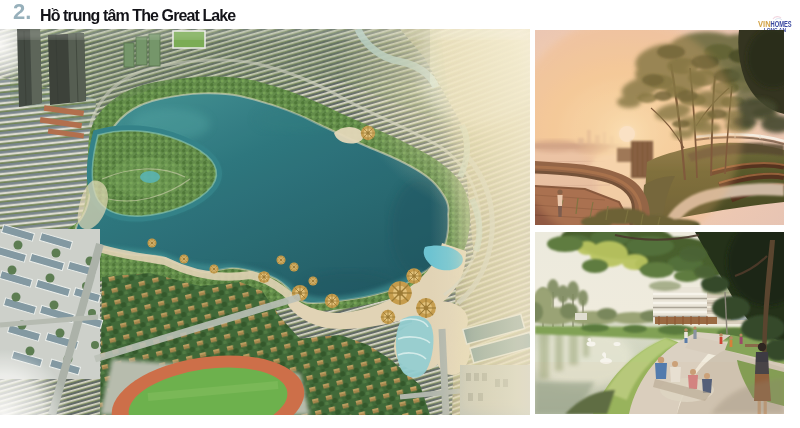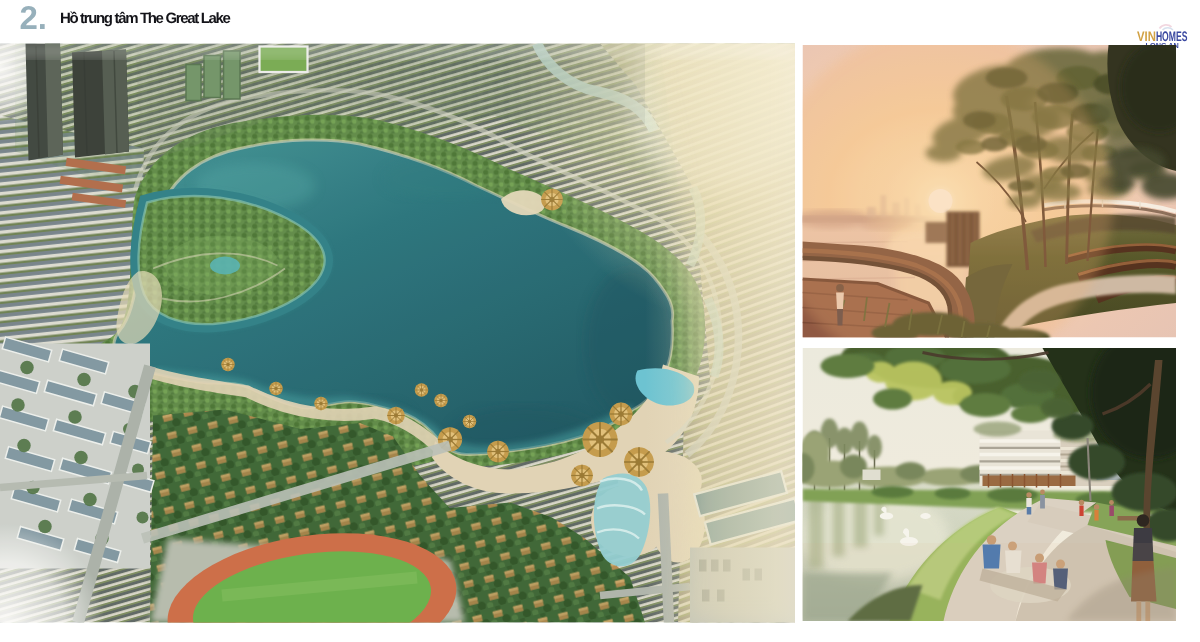--- a/index.html
+++ b/index.html
@@ -1,18 +1,18 @@
 <!DOCTYPE html>
 <html><head>
 <meta charset="utf-8">
 <style>
   html,body{margin:0;padding:0;background:#ffffff;}
   body{width:800px;height:428px;position:relative;overflow:hidden;font-family:"Liberation Sans",sans-serif;}
   .num{position:absolute;left:13px;top:1px;font-size:22px;font-weight:bold;line-height:1;color:#97b0bb;}
-  .title{position:absolute;left:40px;top:8px;font-size:10px;font-weight:bold;line-height:1;color:#141419;letter-spacing:-0.9px;}
+  .title{position:absolute;left:40px;top:8px;font-size:16px;font-weight:bold;line-height:1;color:#141419;letter-spacing:-0.9px;}
   .ph{position:absolute;}
 </style>
 </head>
 <body>
 
 <div class="num">2.</div>
 
 <div class="title">Hồ trung tâm The Great Lake</div>
 
 <svg style="position:absolute;left:753px;top:14px" width="47" height="20" viewBox="0 0 47 20">

